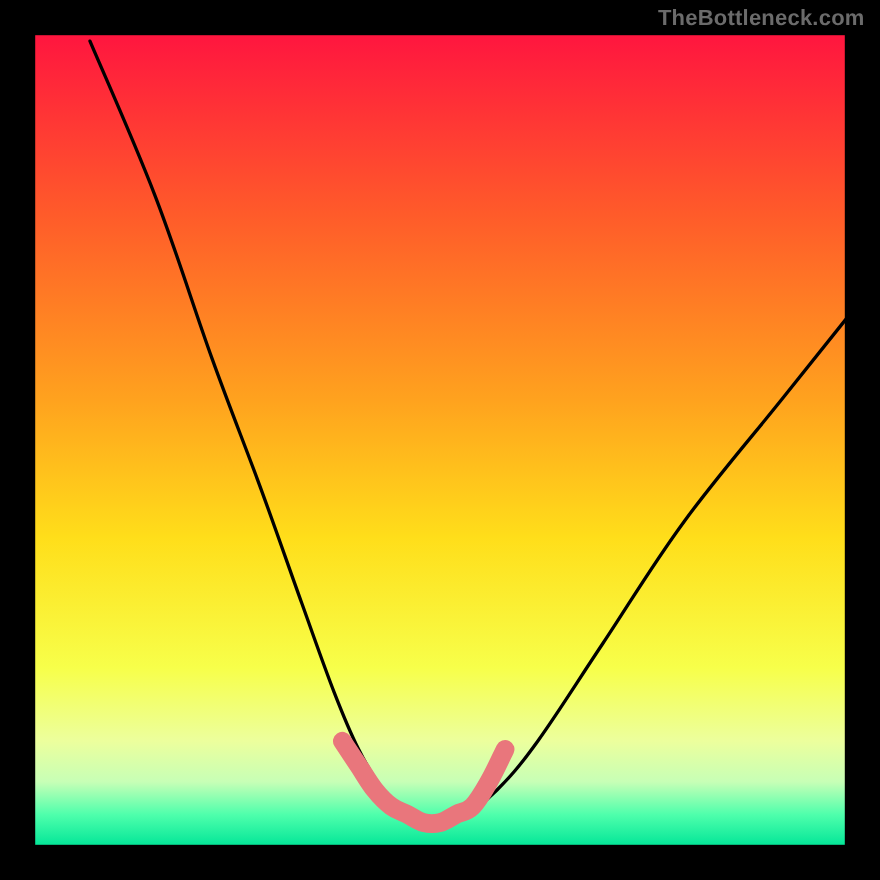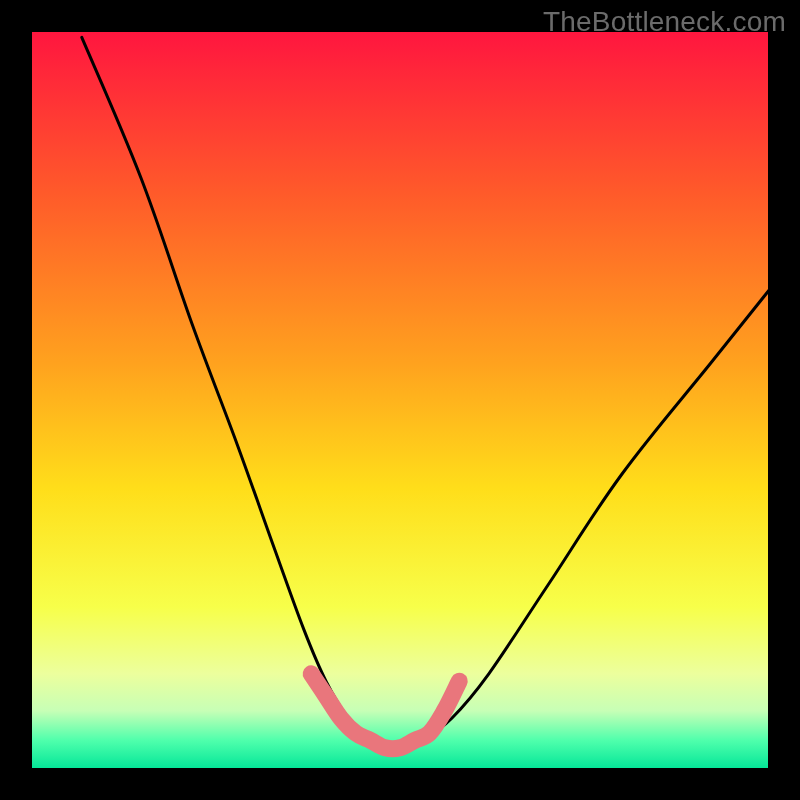--- a/index.html
+++ b/index.html
@@ -15,22 +15,22 @@
     top: 0;
     left: 0;
     width: 800px;
     height: 800px;
   }
   .watermark {
     position: absolute;
     top: 6px;
     right: 14px;
     font-family: Arial, Helvetica, sans-serif;
-    font-size: 28px;
-    font-weight: 400;
+    font-size: 20px;
+    font-weight: 700;
     color: #6b6b6b;
     letter-spacing: 0.2px;
   }
   svg {
     display: block;
   }
 </style>
 </head>
 <body>
 

